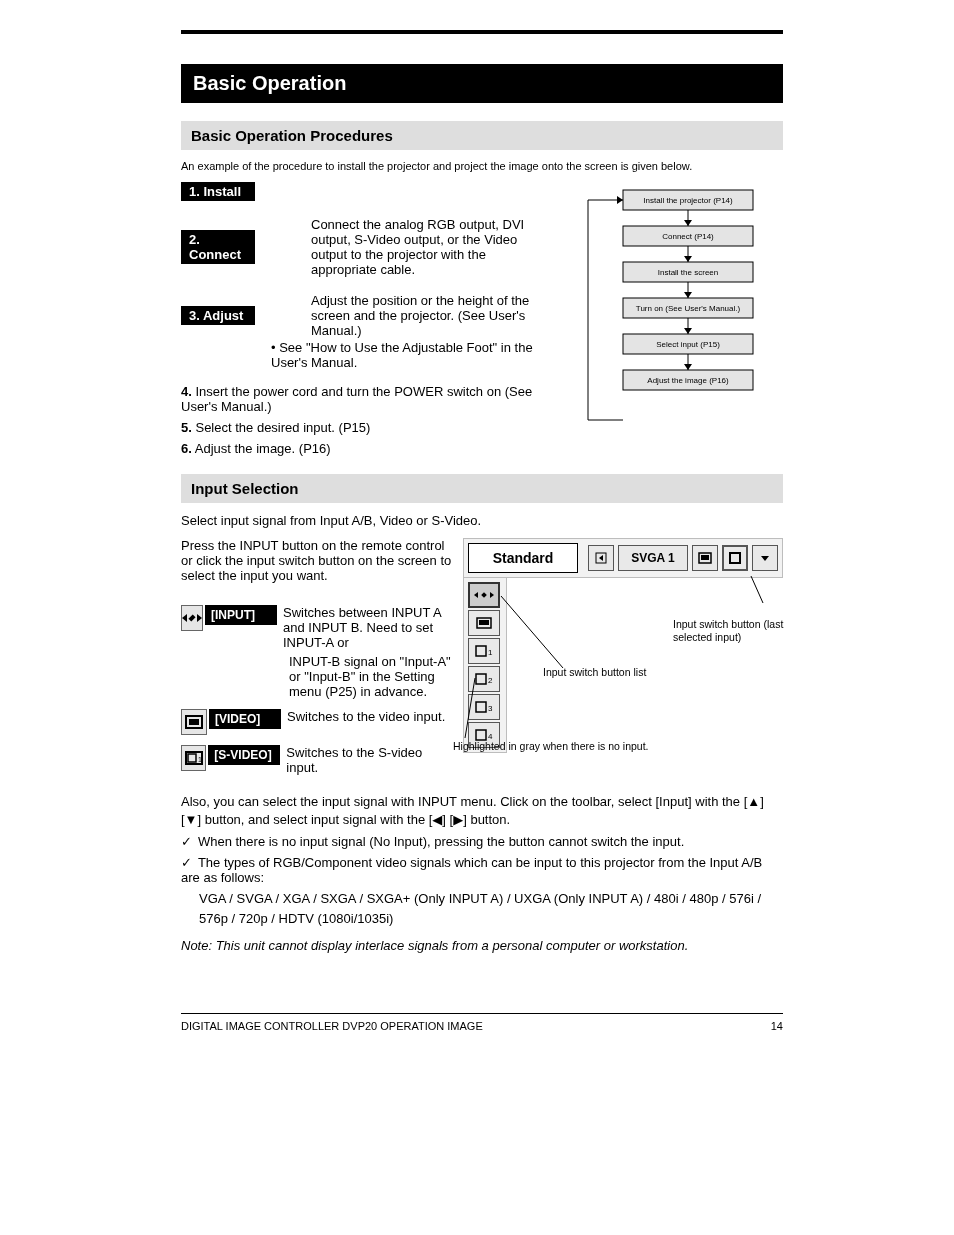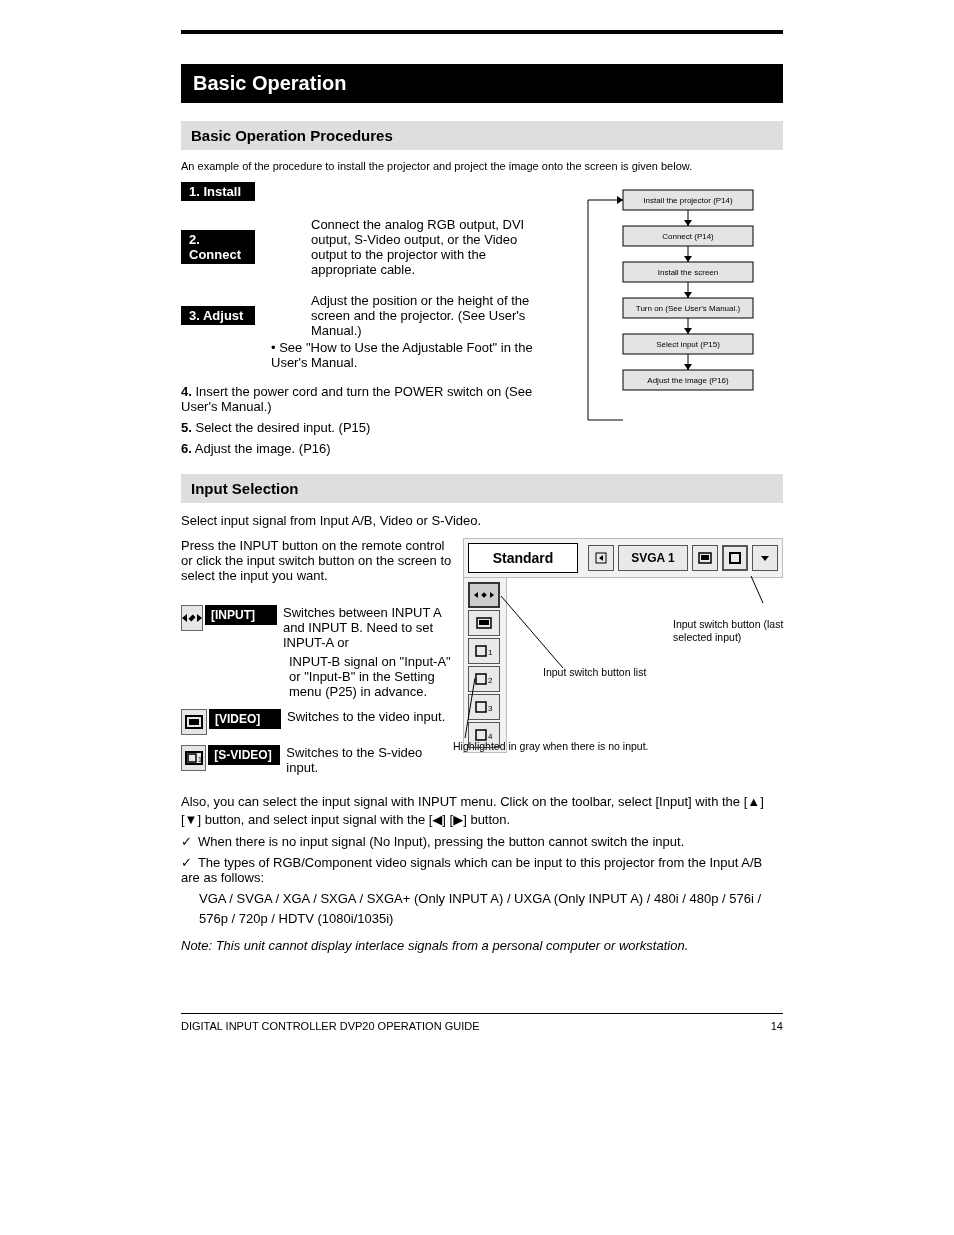--- a/index.html
+++ b/index.html
@@ -259,16 +259,16 @@
   </div>
 
   <div class="below-para">Also, you can select the input signal with INPUT menu. Click on the toolbar, select [Input] with the [▲] [▼] button, and select input signal with the [◀] [▶] button.</div>
   <div class="checkmark">When there is no input signal (No Input), pressing the button cannot switch the input.</div>
   <div class="checkmark">The types of RGB/Component video signals which can be input to this projector from the Input A/B are as follows:</div>
   <div style="font-size:13px; margin-left:18px; line-height:1.5; margin-top:4px;">VGA / SVGA / XGA / SXGA / SXGA+ (Only INPUT A) / UXGA (Only INPUT A) / 480i / 480p / 576i / 576p / 720p / HDTV (1080i/1035i)</div>
   <div class="note">Note: This unit cannot display interlace signals from a personal computer or workstation.</div>
 
   <div class="bottom-rule" style="margin-top:60px;"></div>
   <div class="footer">
-    <span>DIGITAL INPUT CONTROLLER DVP20 OPERATION GUIDE</span>
+    <span>DIGITAL IMAGE CONTROLLER DVP20 OPERATION IMAGE</span>
     <span>14</span>
   </div>
 </div>
 
 </body></html>

